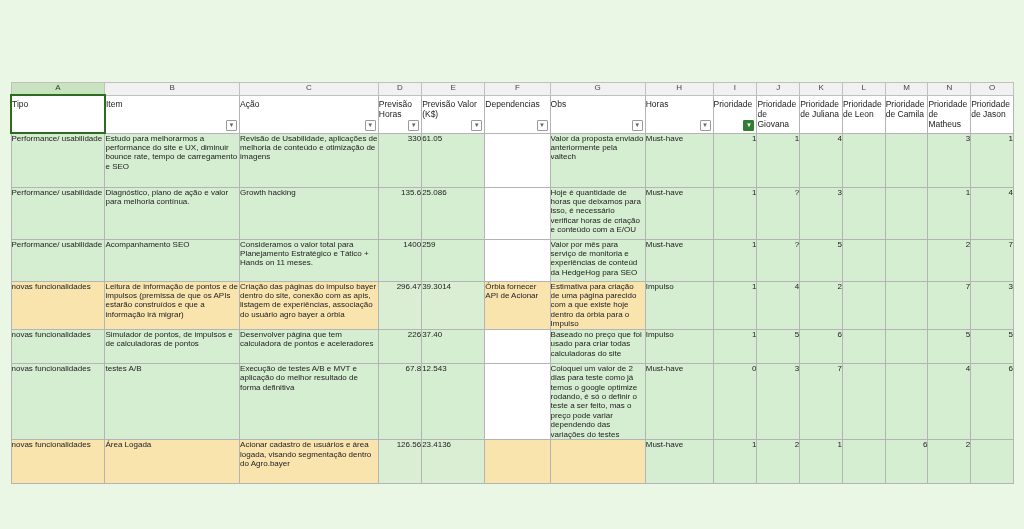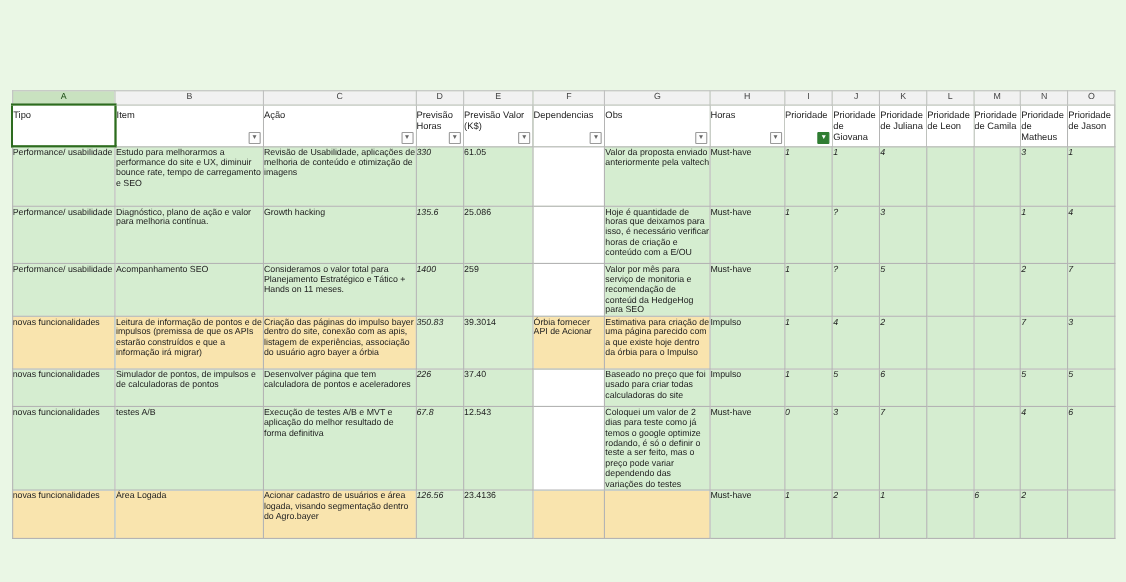--- a/index.html
+++ b/index.html
@@ -81,21 +81,21 @@
     color: #fff;
   }
   td.cell {
     padding: 3px 4px;
     line-height: 1.18;
   }
   td.green { background: #d5edd0; }
   td.white { background: #ffffff; }
   td.yellow { background: #f9e4ae; }
   td.lgreen { background: #d9eed3; }
-  td.num { padding-right: 5px; font-style: italic; }
+  td.num { text-align: right; padding-right: 5px; }
 </style>
 </head>
 <body>
 
 <div id="app">
   <div class="sheet-wrap">
     <table class="grid">
       <colgroup id="cols">
           <col style="width: 98px;">
           <col style="width: 142px;">
@@ -222,35 +222,35 @@
             <td class="cell green num">1</td>
             <td class="cell green num">4</td>
           </tr>
           <tr style="height: 42px;">
             <td class="cell green">Performance/ usabilidade</td>
             <td class="cell green">Acompanhamento SEO</td>
             <td class="cell green">Consideramos o valor total para Planejamento Estratégico e Tático + Hands on 11 meses.</td>
             <td class="cell green num">1400</td>
             <td class="cell green">259</td>
             <td class="cell white"></td>
-            <td class="cell green">Valor por mês para serviço de monitoria e recomendação de conteúd da HedgeHog para SEO</td>
+            <td class="cell green">Valor por mês para serviço de monitoria e experiências de conteúd da HedgeHog para SEO</td>
             <td class="cell green">Must-have</td>
             <td class="cell green num">1</td>
             <td class="cell green num">?</td>
             <td class="cell green num">5</td>
             <td class="cell green num"></td>
             <td class="cell green num"></td>
             <td class="cell green num">2</td>
             <td class="cell green num">7</td>
           </tr>
           <tr style="height: 48px;">
             <td class="cell yellow">novas funcionalidades</td>
             <td class="cell yellow">Leitura de informação de pontos e de impulsos (premissa de que os APIs estarão construídos e que a informação irá migrar)</td>
             <td class="cell yellow">Criação das páginas do impulso bayer dentro do site, conexão com as apis, listagem de experiências, associação do usuário agro bayer a órbia</td>
-            <td class="cell lgreen num">350.83</td>
+            <td class="cell lgreen num">296.47</td>
             <td class="cell lgreen">39.3014</td>
             <td class="cell yellow">Órbia fornecer API de Acionar</td>
             <td class="cell yellow">Estimativa para criação de uma página parecido com a que existe hoje dentro da órbia para o Impulso</td>
             <td class="cell green">Impulso</td>
             <td class="cell green num">1</td>
             <td class="cell green num">4</td>
             <td class="cell green num">2</td>
             <td class="cell green num"></td>
             <td class="cell green num"></td>
             <td class="cell green num">7</td>

